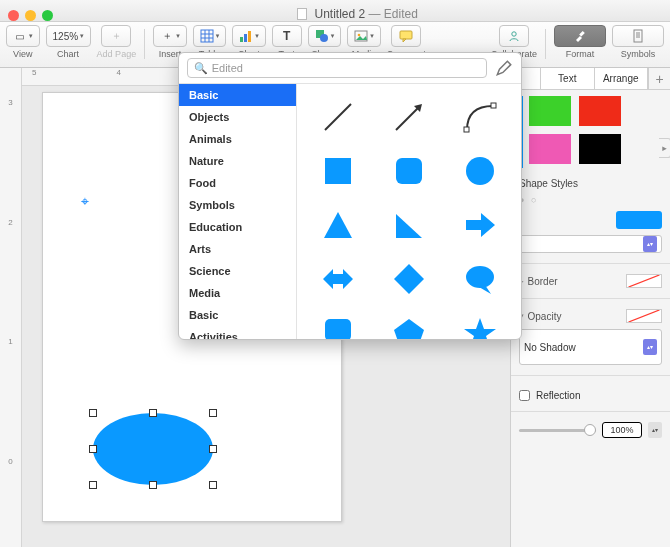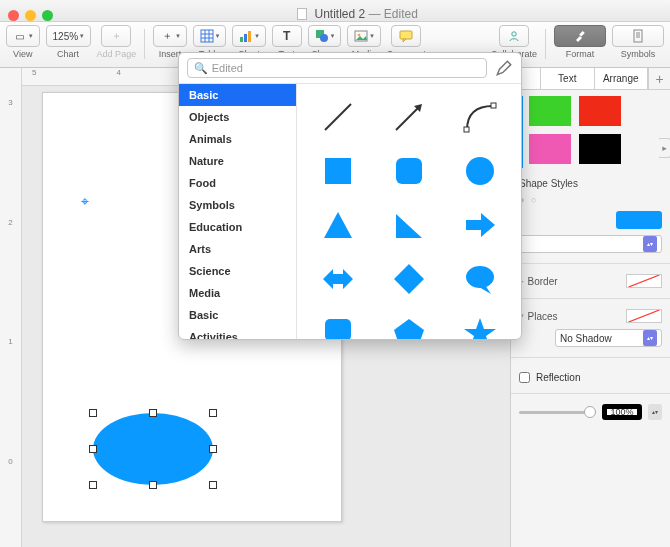--- a/index.html
+++ b/index.html
@@ -59,28 +59,28 @@
   .styles-label { font-size:10px; color:#444; margin-top:4px; display:flex; align-items:center; gap:6px;}
   .dots { font-size:9px; color:#bbb; letter-spacing:2px;}
   .pill { height:18px; background:#0a99ff; border-radius:3px; width:46px; margin-left:auto;}
   .full-select { height:18px; background:#fff; border:1px solid #c8c8c8; border-radius:3px; display:flex; align-items:center; justify-content:flex-end; padding-right:4px; position:relative;}
   .stepper-end { width:14px; height:16px; background:#7a7fe8; border-radius:2px; display:flex; flex-direction:column; align-items:center; justify-content:center; color:#fff; font-size:6px; line-height:6px;}
   .section-row { display:flex; align-items:center; gap:4px; color:#555;}
   .disc { font-size:9px; color:#888; }
   .mini-swatch { width:36px; height:14px; background:#fff; border:1px solid #ccc; margin-left:auto; position:relative;}
   .mini-swatch .diag { position:absolute; left:0; top:0; width:100%; height:100%;}
   .mini-swatch .diag line{stroke:#ff3b30;stroke-width:1.5;}
-  .shadow-select { height:18px; background:#fff; border:1px solid #c8c8c8; border-radius:3px; display:flex; align-items:center; padding:0 4px; font-size:10px; color:#333;margin-left:36px;}
+  .shadow-select { height:36px; background:#fff; border:1px solid #c8c8c8; border-radius:3px; display:flex; align-items:center; padding:0 4px; font-size:10px; color:#333;}
   .cb-row { display:flex; align-items:center; gap:6px; margin-top:4px;}
   .cb-row input{width:11px;height:11px;}
   .opacity-row { display:flex; align-items:center; gap:6px; }
   .slider { flex:1; height:14px; position:relative;}
   .slider-track{height:3px;background:#bdbdbd;border-radius:2px;position:absolute;top:6px;left:0;right:0;}
   .slider-thumb{width:12px;height:12px;background:#fff;border:1px solid #aaa;border-radius:50%;position:absolute;top:1px;right:0;}
-  .opacity-box { width:40px; height:16px; background:#fff; border:5px solid #000000; border-radius:3px; display:flex; align-items:center; justify-content:center; font-size:9px;}
+  .opacity-box { width:40px; height:16px; background:#fff; border:1px solid #000000; border-radius:3px; display:flex; align-items:center; justify-content:center; font-size:9px;}
   .arrow-handle{position:absolute; right:-1px; top:70px; width:12px; height:20px; background:#f4f4f4; border:1px solid #cfcfcf; border-left:none; display:flex;align-items:center;justify-content:center;font-size:9px;color:#888; border-radius:0 3px 3px 0;}
 
   
   .popover { position:absolute; left:178px; top:52px; width:344px; height:288px; background:#fff; border:1px solid #c2c2c2; border-radius:6px; box-shadow:0 6px 18px rgba(0,0,0,0.25); display:flex; flex-direction:column; }
   .pop-search { height:30px; display:flex; align-items:center; padding:4px 8px; gap:8px;}
   .searchbox { flex:1; height:20px; background:#fff; border:1px solid #c8c8c8; border-radius:4px; display:flex; align-items:center; padding:0 6px; gap:4px; color:#999; font-size:11px;}
   .pen-icon{ width:18px; height:18px; color:#777; display:flex;align-items:center;justify-content:center;}
   .pop-body { flex:1; display:flex; overflow:hidden; border-top:1px solid #e3e3e3;}
   .catlist { width:118px; border-right:1px solid #e3e3e3; overflow-y:auto; }
   .catlist div { padding:5px 10px; font-size:11px; color:#333; cursor:default;font-weight:bold;}
@@ -314,21 +314,21 @@
         <div class="mini-swatch">
             <svg class="diag" viewBox="0 0 36 14">
               <line x1="0" y1="14" x2="36" y2="0"></line>
             </svg>
           </div>
       </div>
 
       <div class="hr"></div>
       <div class="section-row">
         <span class="disc">▾</span>
-        <span>Places</span>
+        <span>Opacity</span>
         <div class="mini-swatch">
             <svg class="diag" viewBox="0 0 36 14">
               <line x1="0" y1="14" x2="36" y2="0"></line>
             </svg>
           </div>
       </div>
       <div class="shadow-select">
         <span>No Shadow</span>
         <div class="stepper-end" style="margin-left:auto">▴▾</div>
       </div>

